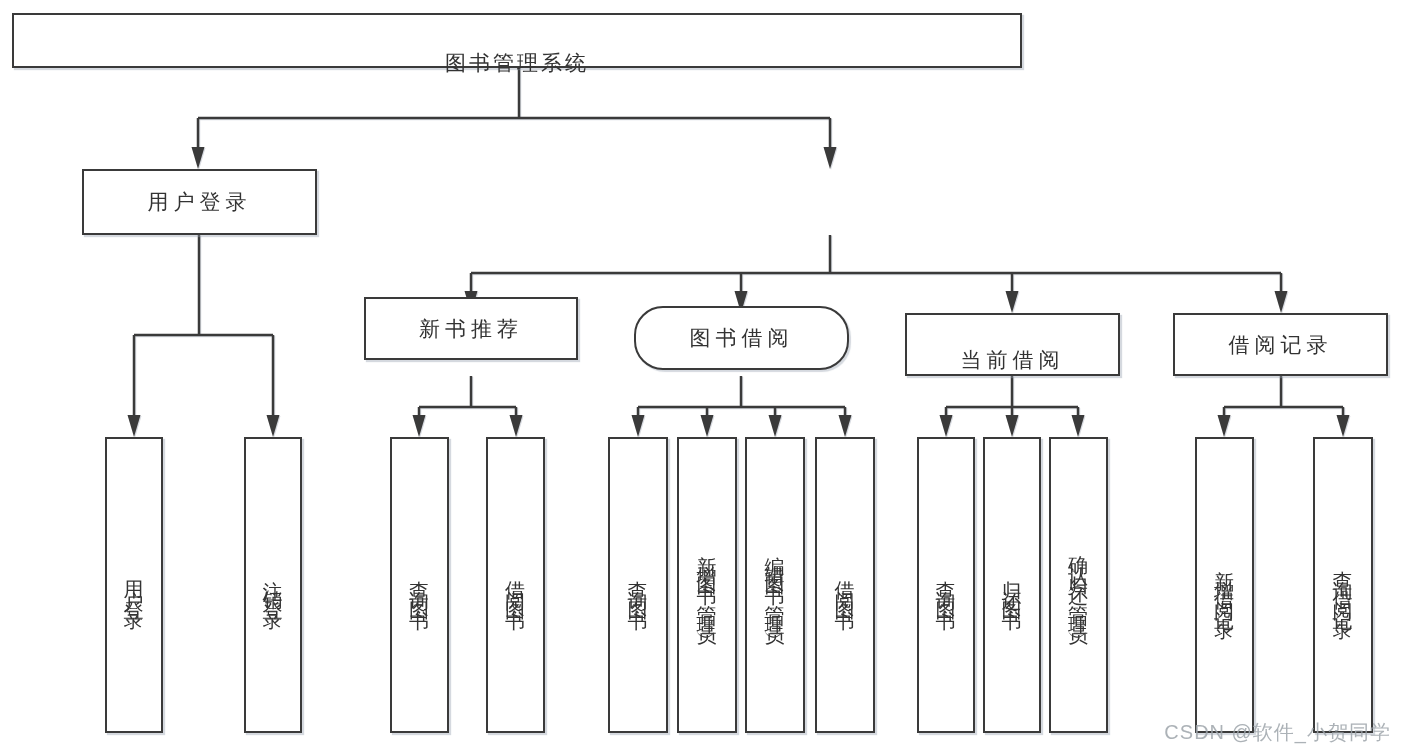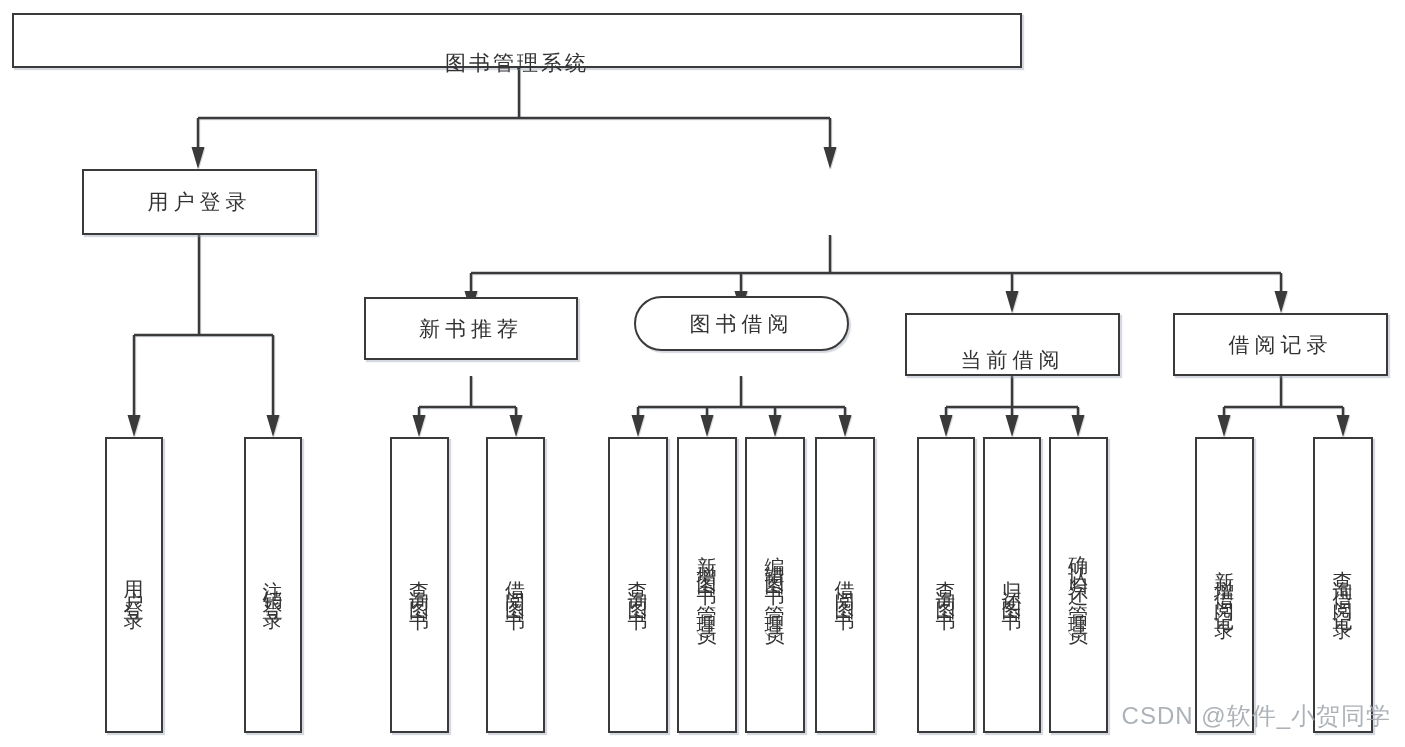--- a/index.html
+++ b/index.html
@@ -38,22 +38,22 @@
     writing-mode: vertical-rl;
     text-orientation: mixed;
     font-size: 20px;
     line-height: 1;
     letter-spacing: 10px;
     color: #333333;
   }
   .watermark {
     position: absolute;
     right: 14px;
-    bottom: 15px;
-    font-size: 24px;
+    bottom: 1px;
+    font-size: 20px;
     letter-spacing: 1px;
     color: rgba(158,164,170,0.85);
     white-space: nowrap;
     z-index: 5;
   }
 </style>
 </head>
 <body>
 
 <div id="canvas">
@@ -120,21 +120,21 @@
     <span class="label">图书管理系统</span>
   </div>
 
   <div class="node hnode" style="left:82px; top:169px; width:235px; height:66px;">
     <span class="label">用户登录</span>
   </div>
 
   <div class="node hnode" style="left:364px; top:297px; width:214px; height:63px;">
     <span class="label">新书推荐</span>
   </div>
-  <div class="node hnode" style="left:634px; top:296px; width:215px; height:55px;border-radius:29px;">
+  <div class="node hnode" style="left:634px; top:306px; width:215px; height:64px;border-radius:29px;">
     <span class="label">图书借阅</span>
   </div>
   <div class="node hnode" style="left:905px; top:313px; width:215px; height:63px;align-items:flex-end;">
     <span class="label">当前借阅</span>
   </div>
   <div class="node hnode" style="left:1173px; top:313px; width:215px; height:63px;">
     <span class="label">借阅记录</span>
   </div>
 
   <div class="node vnode" style="left:105px; top:437px; width:58px; height:296px;">

